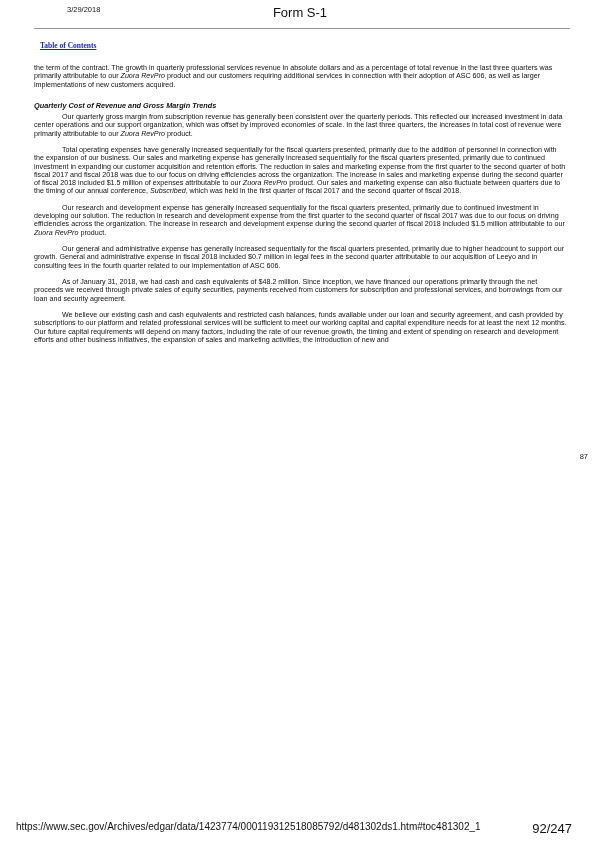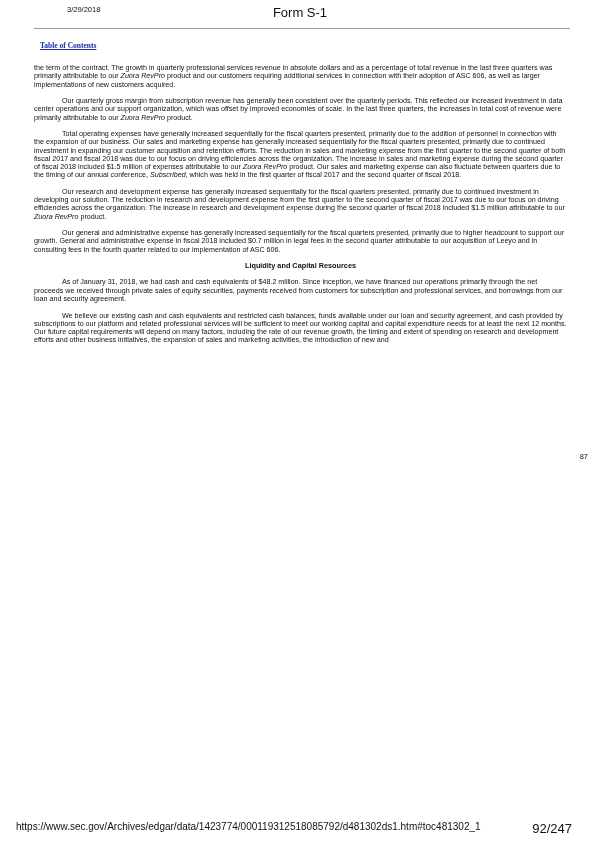--- a/index.html
+++ b/index.html
@@ -22,27 +22,27 @@
 <body>
 
 <div class="hdr-date">3/29/2018</div>
 <div class="hdr-title">Form S-1</div>
 <div class="hdr-rule"></div>
 <a class="toc-link">Table of Contents</a>
 
 <div class="content">
   <p><span>the term of the contract. The growth in quarterly professional services revenue in absolute dollars and as a percentage of total revenue in the last three quarters was primarily attributable to our </span><em>Zuora RevPro</em><span> product and our customers requiring additional services in connection with their adoption of ASC 606, as well as larger implementations of new customers acquired.</span></p>
 
+  <h3>Quarterly Cost of Revenue and Gross Margin Trends</h3>
   <p class="ind"><span>Our quarterly gross margin from subscription revenue has generally been consistent over the quarterly periods. This reflected our increased investment in data center operations and our support organization, which was offset by improved economies of scale. In the last three quarters, the increases in total cost of revenue were primarily attributable to our </span><em>Zuora RevPro</em><span> product.</span></p>
 
   <p class="ind"><span>Total operating expenses have generally increased sequentially for the fiscal quarters presented, primarily due to the addition of personnel in connection with the expansion of our business. Our sales and marketing expense has generally increased sequentially for the fiscal quarters presented, primarily due to continued investment in expanding our customer acquisition and retention efforts. The reduction in sales and marketing expense from the first quarter to the second quarter of both fiscal 2017 and fiscal 2018 was due to our focus on driving efficiencies across the organization. The increase in sales and marketing expense during the second quarter of fiscal 2018 included $1.5 million of expenses attributable to our </span><em>Zuora RevPro</em><span> product. Our sales and marketing expense can also fluctuate between quarters due to the timing of our annual conference, </span><em>Subscribed</em><span>, which was held in the first quarter of fiscal 2017 and the second quarter of fiscal 2018.</span></p>
   <p class="ind"><span>Our research and development expense has generally increased sequentially for the fiscal quarters presented, primarily due to continued investment in developing our solution. The reduction in research and development expense from the first quarter to the second quarter of fiscal 2017 was due to our focus on driving efficiencies across the organization. The increase in research and development expense during the second quarter of fiscal 2018 included $1.5 million attributable to our </span><em>Zuora RevPro</em><span> product.</span></p>
   <p class="ind">Our general and administrative expense has generally increased sequentially for the fiscal quarters presented, primarily due to higher headcount to support our growth. General and administrative expense in fiscal 2018 included $0.7 million in legal fees in the second quarter attributable to our acquisition of Leeyo and in consulting fees in the fourth quarter related to our implementation of ASC 606.</p>
 
-  <h4>Liquidity and Capital Resources</h4>
   <p class="ind">As of January 31, 2018, we had cash and cash equivalents of $48.2 million. Since inception, we have financed our operations primarily through the net proceeds we received through private sales of equity securities, payments received from customers for subscription and professional services, and borrowings from our loan and security agreement.</p>
   <p class="ind">We believe our existing cash and cash equivalents and restricted cash balances, funds available under our loan and security agreement, and cash provided by subscriptions to our platform and related professional services will be sufficient to meet our working capital and capital expenditure needs for at least the next 12 months. Our future capital requirements will depend on many factors, including the rate of our revenue growth, the timing and extent of spending on research and development efforts and other business initiatives, the expansion of sales and marketing activities, the introduction of new and</p>
 </div>
 
 <div class="pageno">87</div>
 
 <div class="ftr-url">https://www.sec.gov/Archives/edgar/data/1423774/000119312518085792/d481302ds1.htm#toc481302_1</div>
 <div class="ftr-page">92/247</div>
 
 </body></html>

